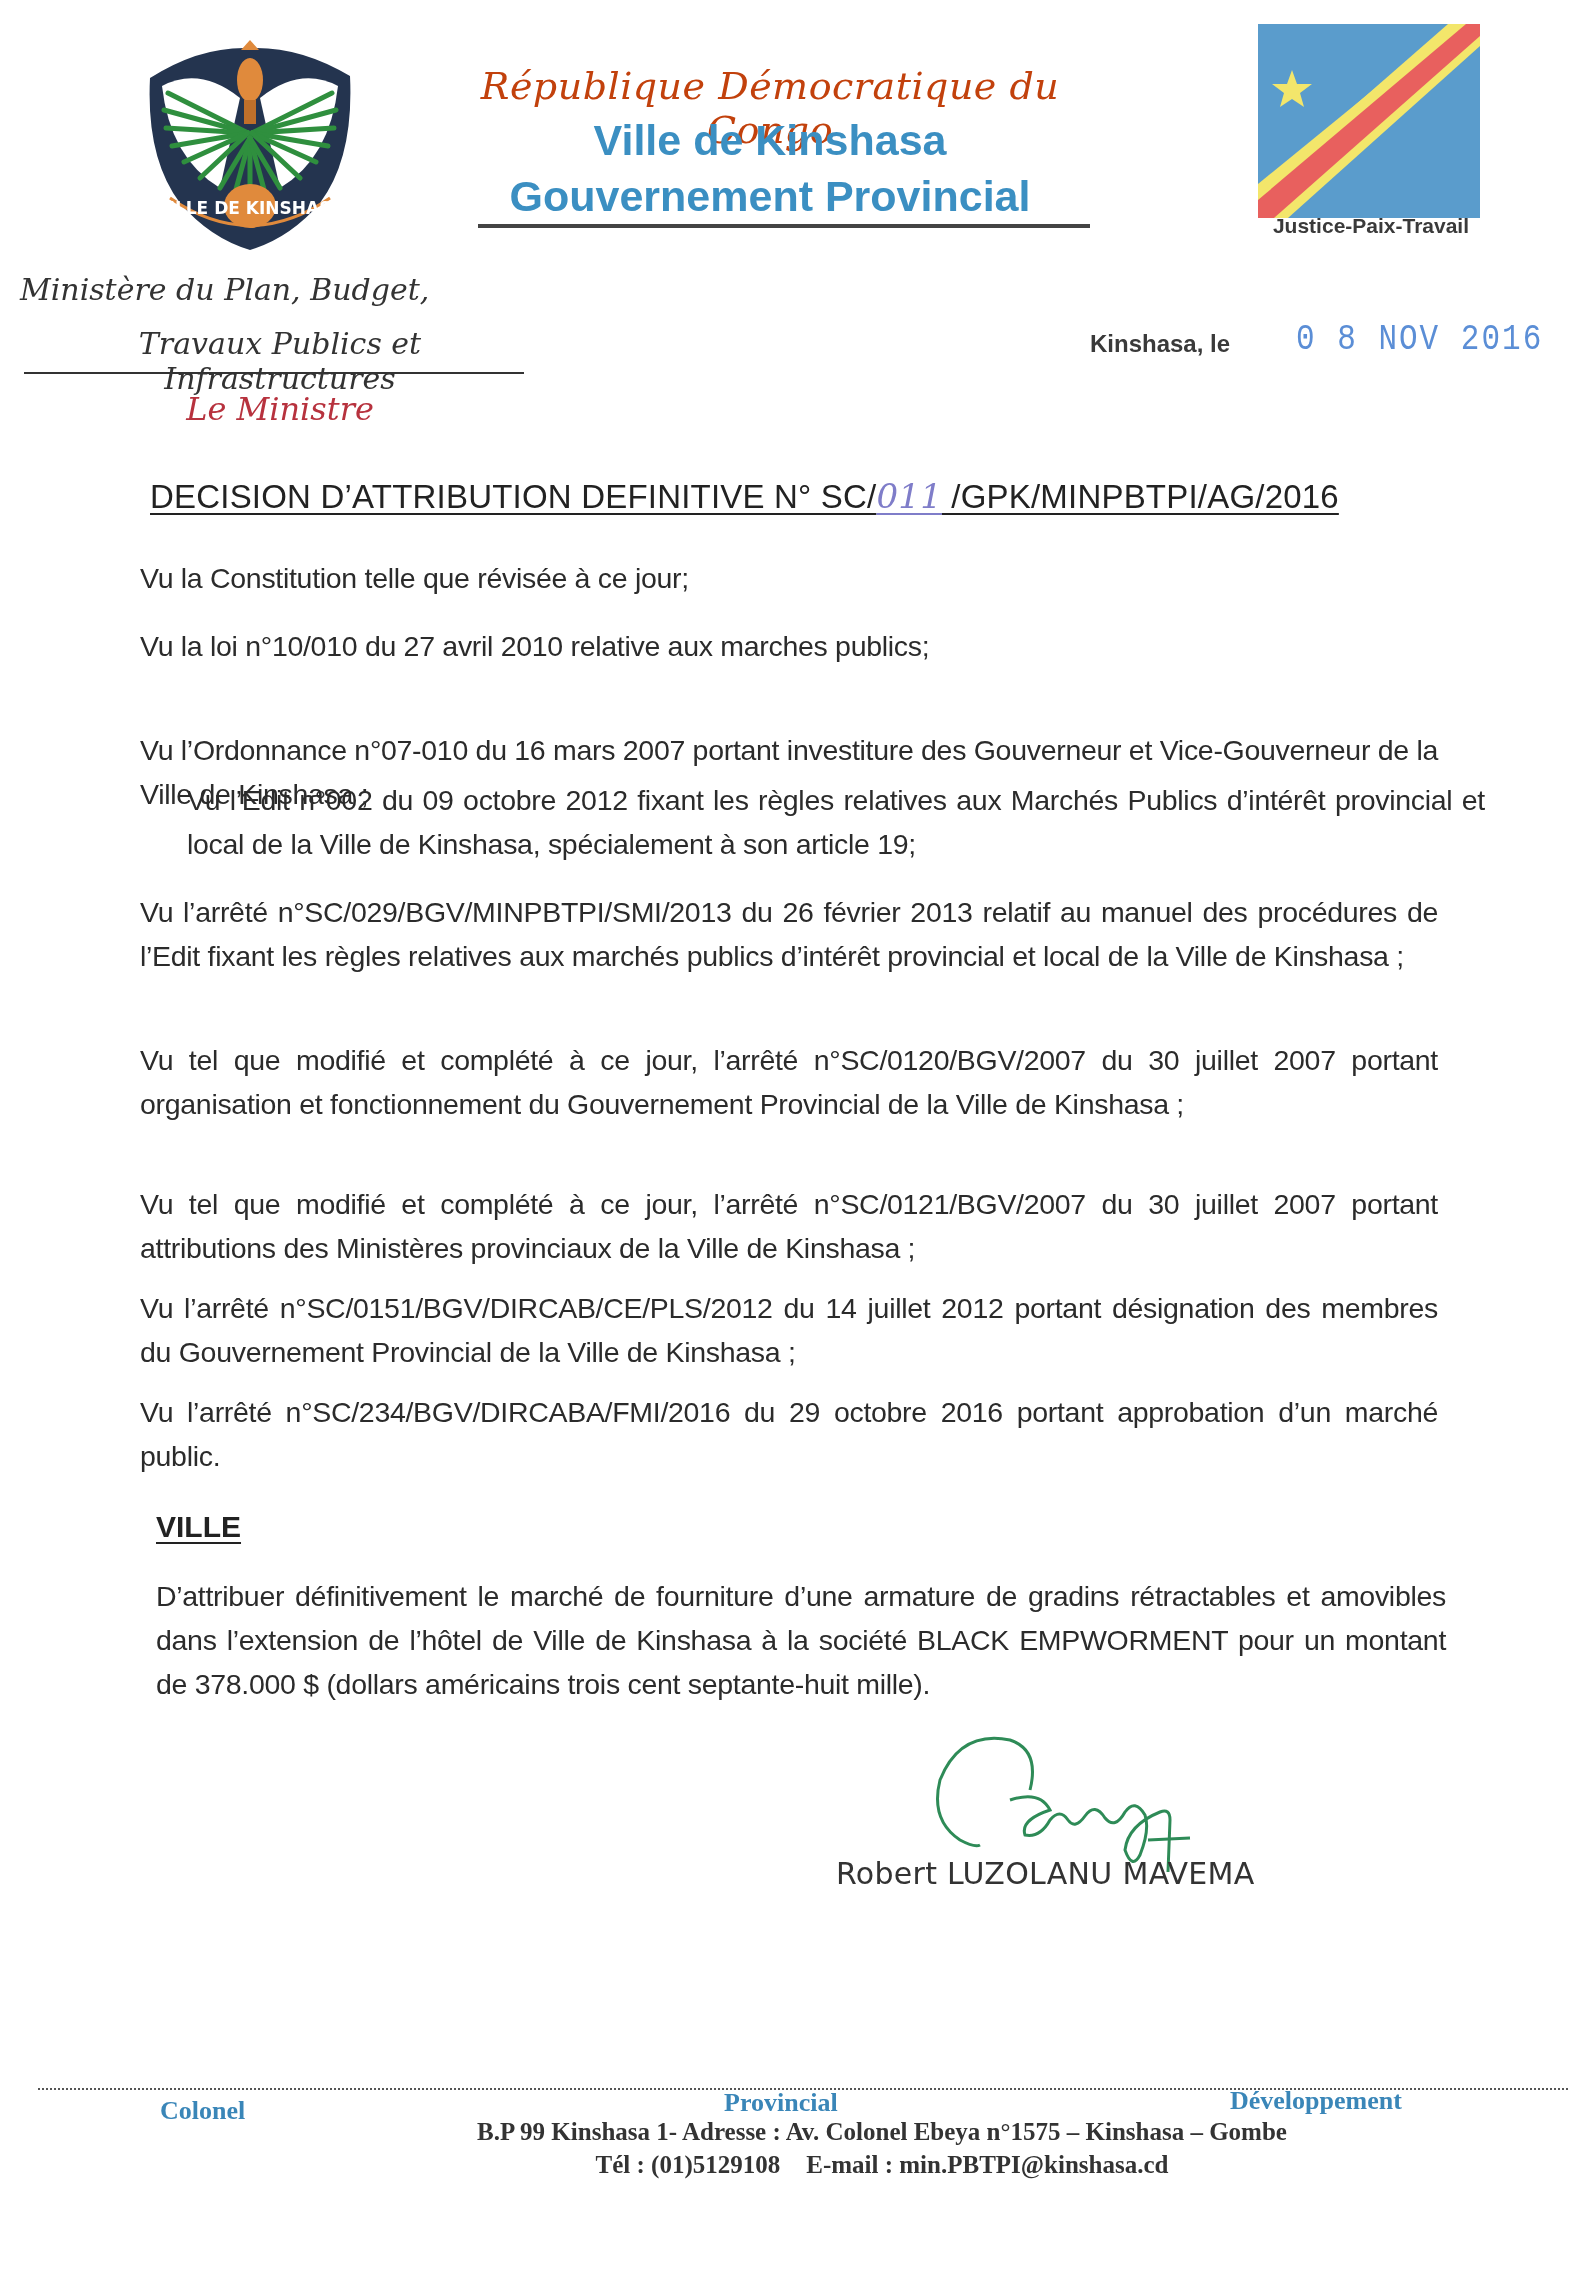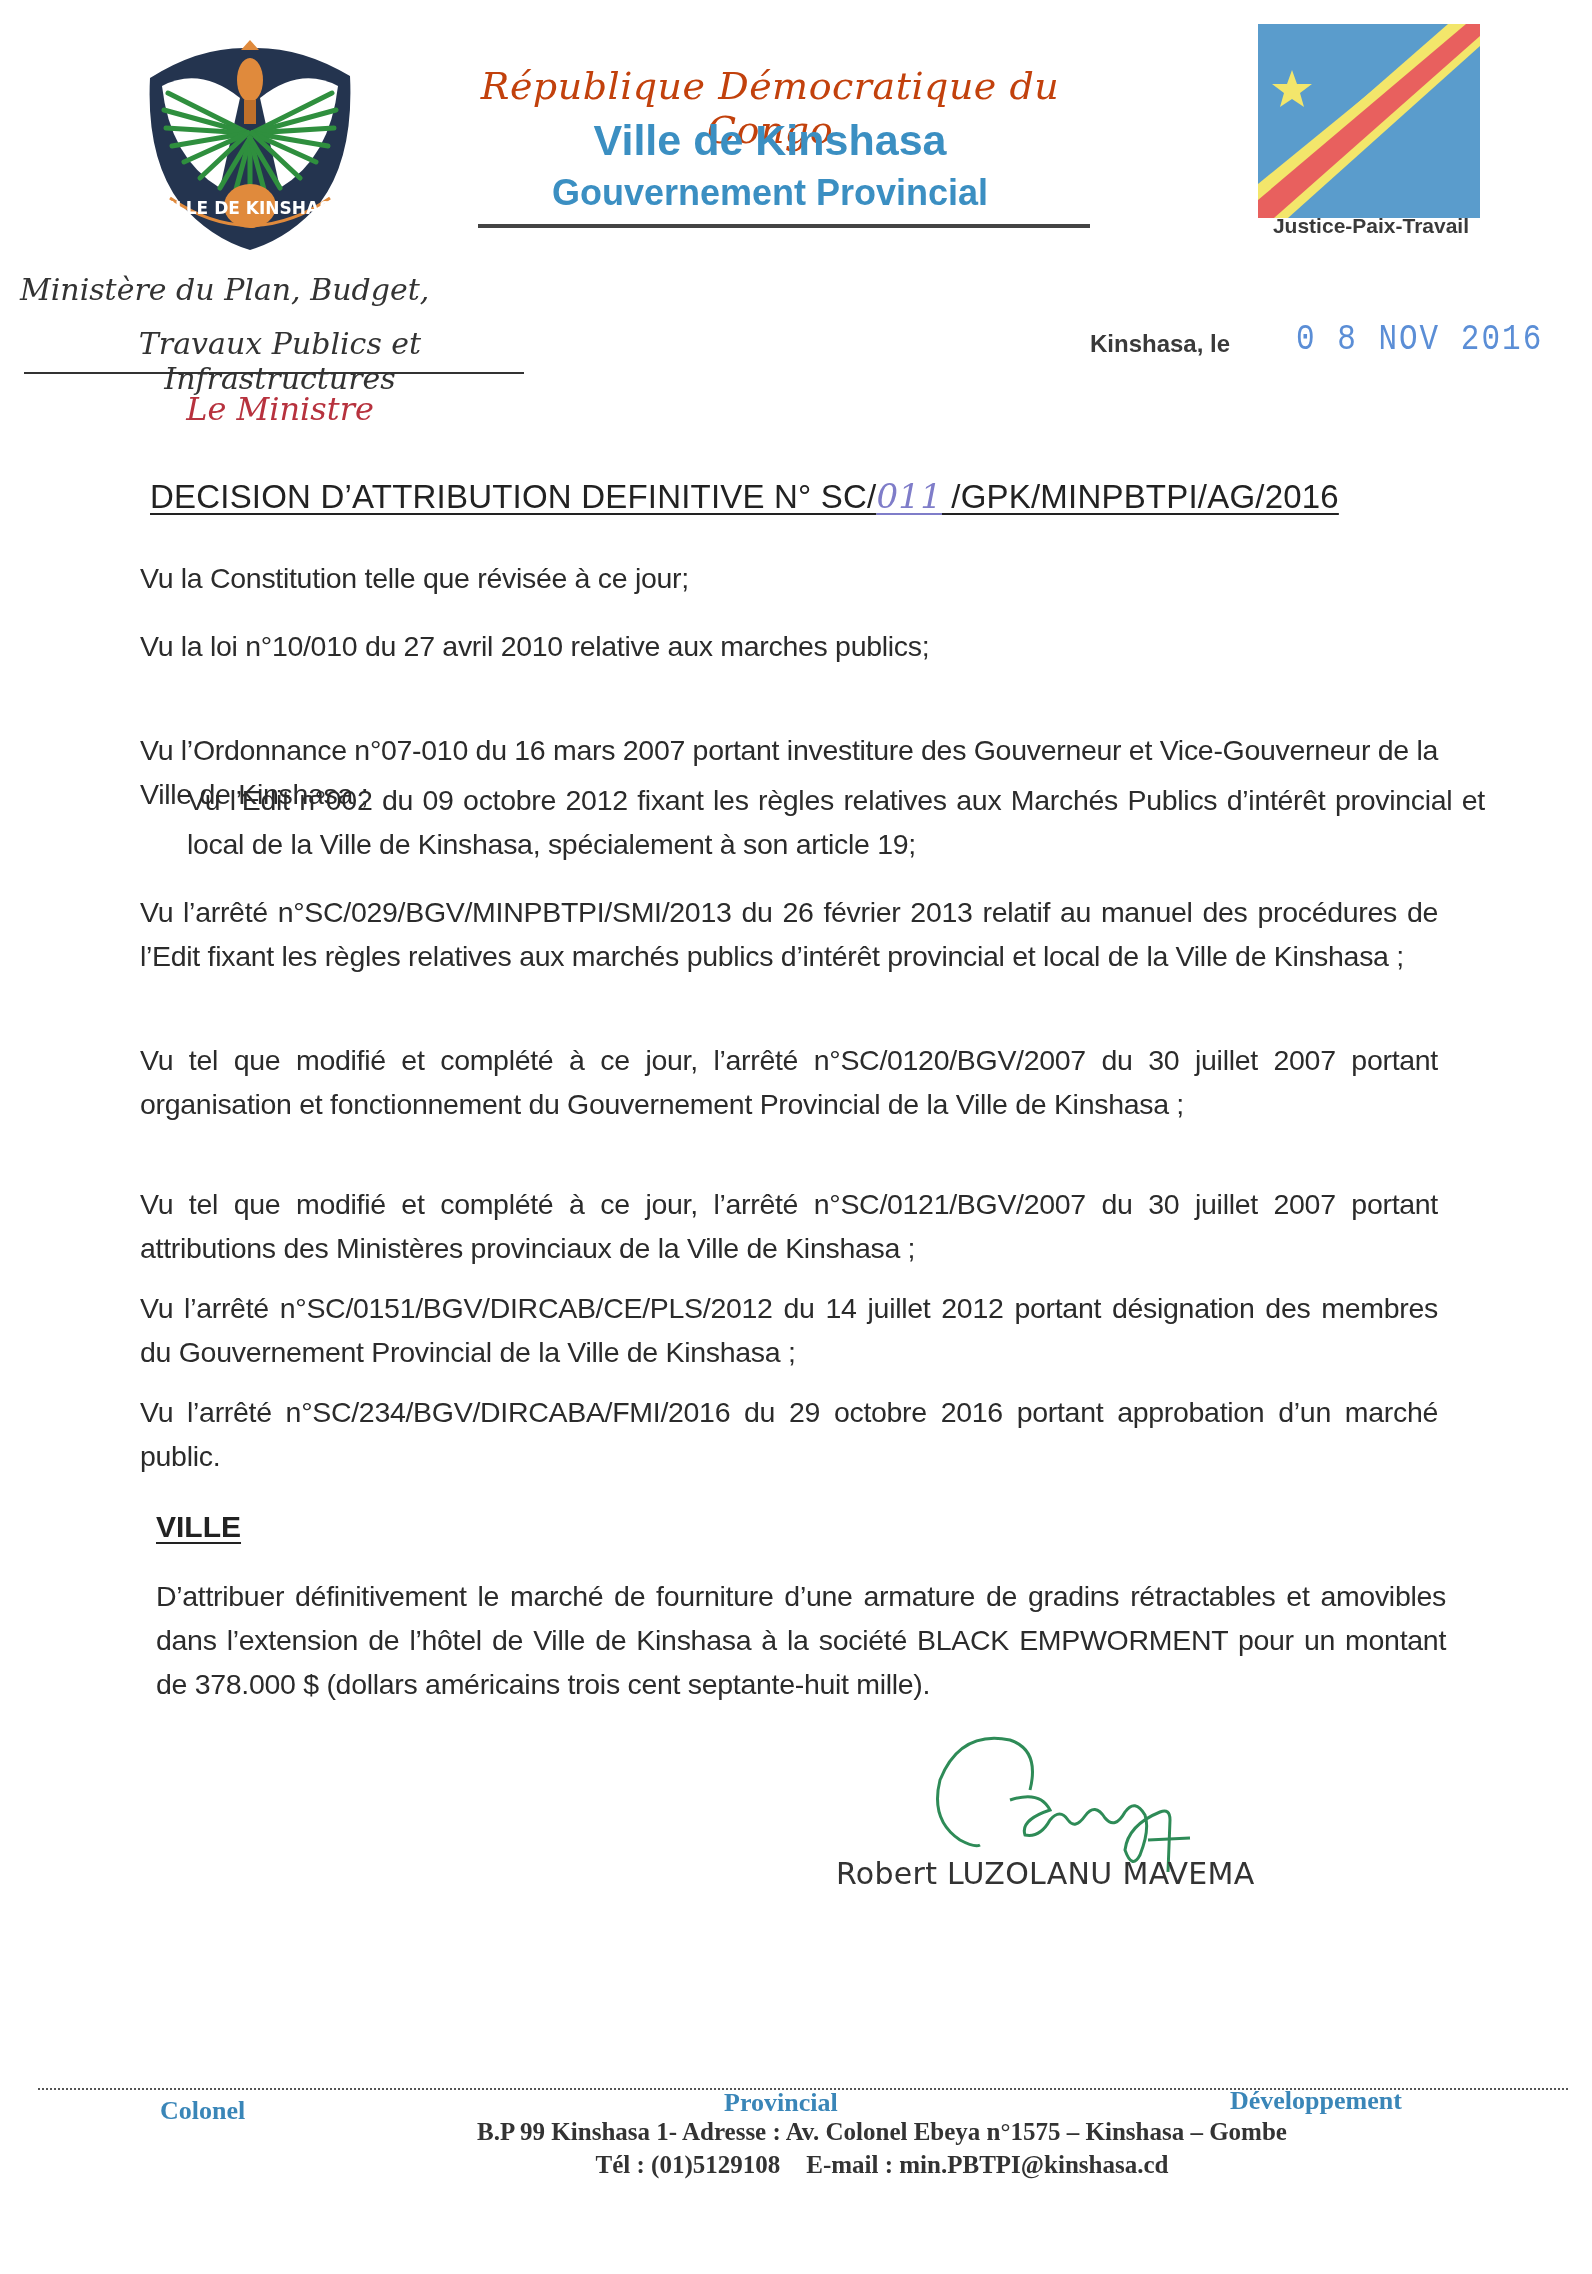--- a/index.html
+++ b/index.html
@@ -8,21 +8,21 @@
 
   .abs { position: absolute; }
 
   
   #emblem { left: 140px; top: 38px; width: 220px; height: 212px; }
   #flag-box { left: 1258px; top: 24px; width: 222px; height: 194px; }
   #motto { left: 1240px; top: 214px; width: 262px; text-align: center; font-weight: bold; font-size: 21px; color: #3a3a3a; font-family: "Liberation Sans", sans-serif; }
 
   #republic { left: 420px; top: 64px; width: 700px; text-align: center; font-family: "DejaVu Serif", serif; font-style: italic; font-size: 38px; color: #c2410c; letter-spacing: 0.5px; }
   #ville { left: 420px; top: 116px; width: 700px; text-align: center; font-weight: bold; font-size: 43px; color: #3b8fc2; }
-  #gouv { left: 420px; top: 172px; width: 700px; text-align: center; font-weight: bold; font-size: 36px; color: #3b8fc2; }
+  #gouv { left: 420px; top: 172px; width: 700px; text-align: center; font-weight: bold; font-size: 43px; color: #3b8fc2; }
   #gouv-rule { left: 478px; top: 224px; width: 612px; height: 4px; background: #444; }
 
   #ministry1 { left: 20px; top: 272px; width: 520px; text-align: left; font-family: "DejaVu Serif", serif; font-style: italic; font-size: 30px; color: #333; }
   #ministry2 { left: 20px; top: 326px; width: 520px; text-align: center; font-family: "DejaVu Serif", serif; font-style: italic; font-size: 30px; color: #333; }
   #ministry-rule { left: 24px; top: 372px; width: 500px; height: 2px; background: #333; }
   #minister { left: 20px; top: 390px; width: 520px; text-align: center; font-family: "DejaVu Serif", serif; font-style: italic; font-size: 32px; color: #b7323e; }
 
   #place-date { left: 1090px; top: 330px; font-weight: bold; font-size: 24px; color: #3a3a3a; }
   #date-stamp { left: 1296px; top: 318px; font-family: "Liberation Mono", monospace; font-size: 31px; color: #5b8ed6; letter-spacing: 2px; transform: scaleY(1.18); transform-origin: left top; }
 

